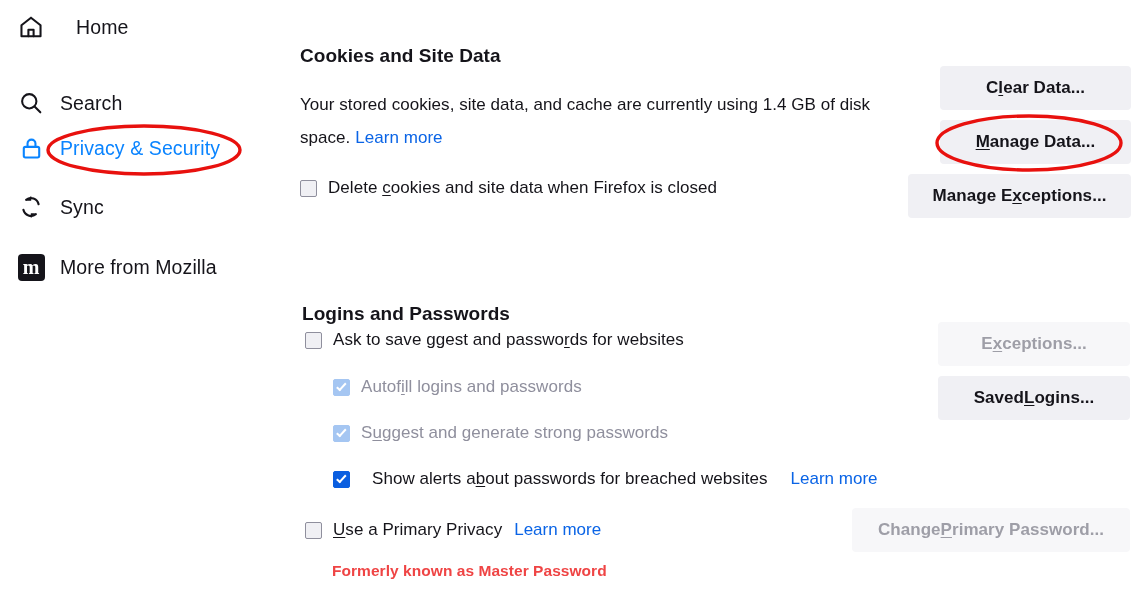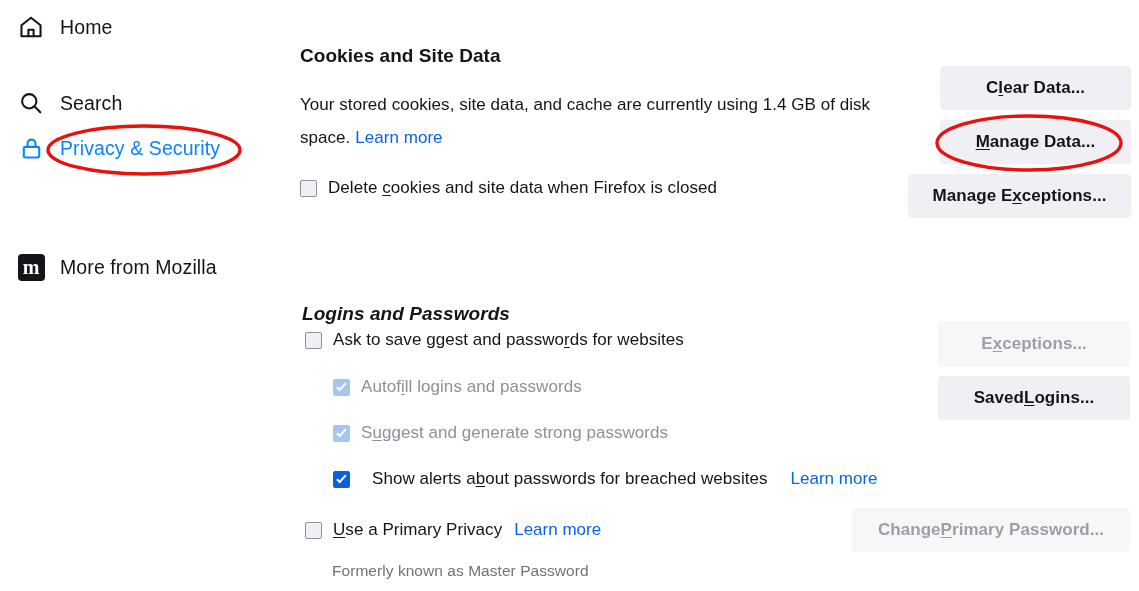--- a/index.html
+++ b/index.html
@@ -46,21 +46,21 @@
     flex: 0 0 34px;
   }
   .nav-label {
     font-size: 19.5px;
     color: #15141a;
     margin-left: 12px;
     letter-spacing: 0.1px;
   }
   .nav-item.selected .nav-label { color: #0a84ff; }
 
-  #nav-home     { top: 10px; }
+  #nav-home     { top: 10px; gap: 16px; }
   #nav-search   { top: 70px; margin-top: 16px; }
   #nav-privacy  { top: 131px; }
   #nav-sync     { top: 190px; }
   #nav-mozilla  { top: 250px; }
 
   .moz-badge {
     width: 27px;
     height: 27px;
     border-radius: 4px;
     background: #15141a;
@@ -84,21 +84,21 @@
   }
   .section-title {
     position: absolute;
     font-size: 19px;
     font-weight: 700;
     color: #15141a;
     letter-spacing: 0.05px;
     white-space: nowrap;
   }
   #title-cookies { left: 300px; top: 29px; }
-  #title-logins  { left: 302px; top: 287px; font-style: italic; }
+  #title-logins  { left: 302px; top: 287px; }
 
   .body-text {
     position: absolute;
     font-size: 17px;
     color: #15141a;
     line-height: 33px;
     letter-spacing: 0.05px;
   }
   #cookie-desc { left: 300px; top: 71px; width: 600px; }
 
@@ -162,23 +162,24 @@
   #cb-autofill       { left: 333px; top: 377px; }
   #cb-suggest        { left: 333px; top: 423px; }
   #cb-breach-alerts  { left: 333px; top: 469px; gap: 11px; }
   #cb-primary-pw     { left: 305px; top: 520px; }
 
   .subnote {
     position: absolute;
     left: 332px;
     top: 562px;
     font-size: 15.5px;
-    color: #737373;
-    letter-spacing: 0.05px;
-    white-space: nowrap;
+    color: #ef4444;
+    letter-spacing: 0.05px;
+    white-space: nowrap;
+    font-weight: bold;
   }
 
   
   .btn {
     position: absolute;
     background: #f0f0f4;
     border: none;
     border-radius: 4px;
     font-family: "Liberation Sans", sans-serif;
     font-size: 17px;
@@ -246,20 +247,31 @@
     <div class="nav-item selected" id="nav-privacy">
       <span class="nav-icon">
         <svg width="25" height="25" viewBox="0 0 24 24" fill="none" stroke="#0a84ff" stroke-width="2" stroke-linejoin="round">
           <rect x="4.6" y="10.4" width="14.8" height="10.2" rx="1.6"></rect>
           <path d="M8.2 10.2V7.3a3.8 3.8 0 0 1 7.6 0v2.9"></path>
         </svg>
       </span>
       <span class="nav-label">Privacy &amp; Security</span>
     </div>
 
+    <div class="nav-item" id="nav-sync">
+      <span class="nav-icon">
+        <svg width="26" height="26" viewBox="0 0 24 24" fill="none" stroke="#15141a" stroke-width="2" stroke-linecap="round">
+          <path d="M5.0 14.6a7.2 7.2 0 0 0 11.5 4.0"></path>
+          <path d="M19.0 9.4a7.2 7.2 0 0 0-11.5-4.0"></path>
+          <path d="M12.2 1.6v4.6h-4.0" fill="#15141a" stroke="none"></path>
+          <path d="M11.8 22.4v-4.6h4.0" fill="#15141a" stroke="none"></path>
+        </svg>
+      </span>
+      <span class="nav-label">Sync</span>
+    </div>
 
     <div class="nav-item" id="nav-mozilla">
       <span class="nav-icon">
         <span class="moz-badge">m</span>
       </span>
       <span class="nav-label">More from Mozilla</span>
     </div>
   </nav>
 
   <main class="main">

